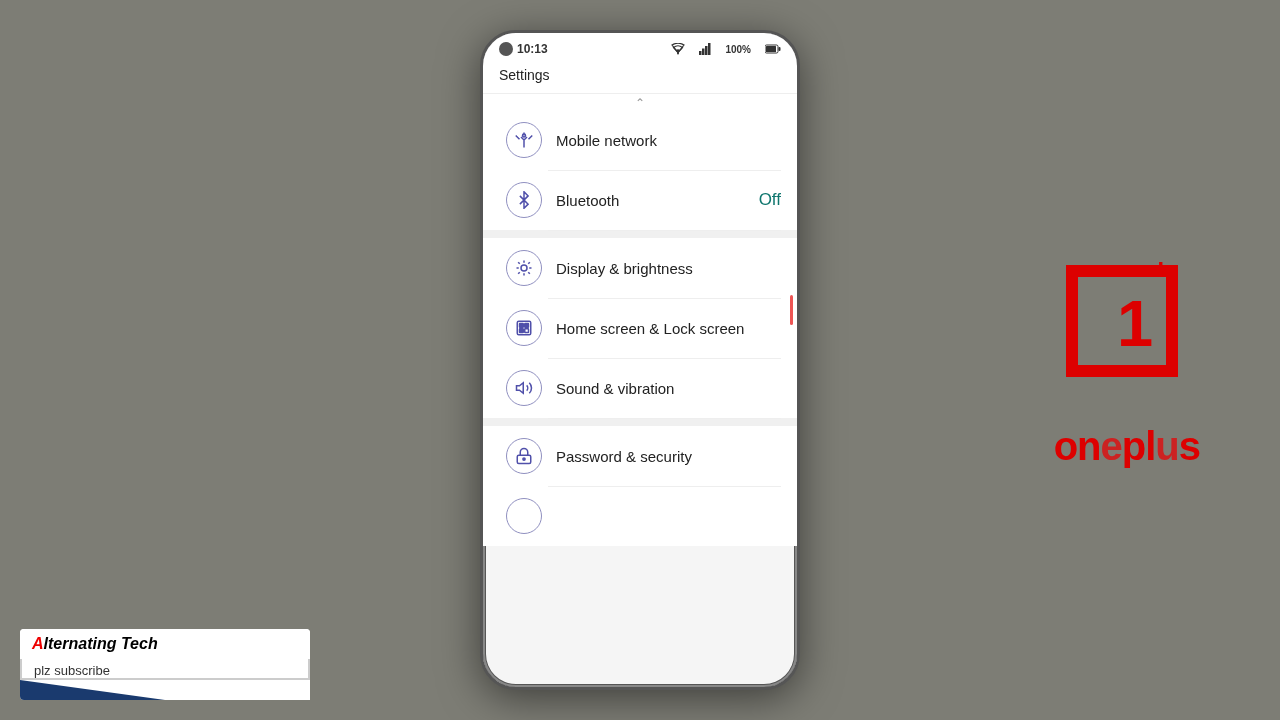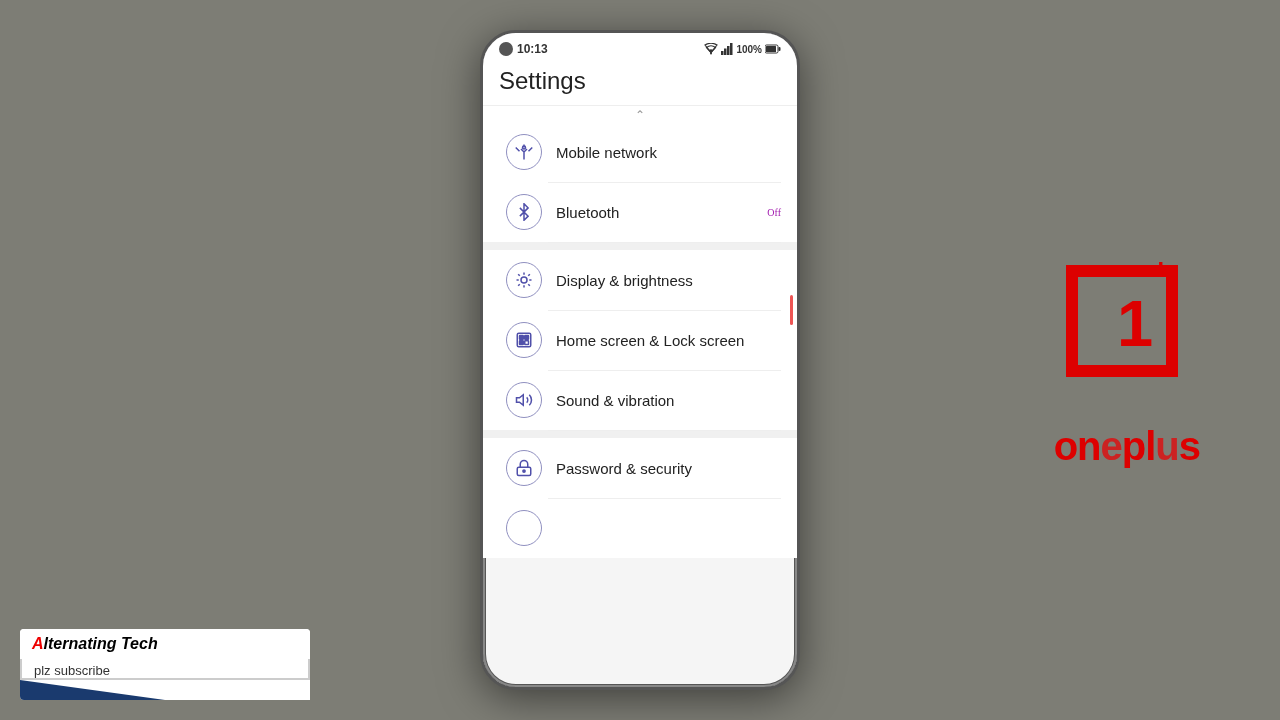--- a/index.html
+++ b/index.html
@@ -109,34 +109,34 @@
     .status-avatar {
       width: 14px;
       height: 14px;
       background: #555;
       border-radius: 50%;
     }
 
     .status-icons {
       display: flex;
       align-items: center;
-      gap: 3px;
+      gap: 14px;
       font-size: 10px;
       color: #333;
     }
 
     
     .settings-header {
       background: white;
       padding: 6px 16px 10px;
       border-bottom: 1px solid #eee;
     }
 
     .settings-title {
-      font-size: 24px;
+      font-size: 14px;
       font-weight: 500;
       color: #222;
     }
 
     
     .scroll-up {
       display: flex;
       justify-content: center;
       padding: 4px 0 2px;
       background: white;
@@ -192,23 +192,22 @@
       font-size: 16px;
     }
 
     .item-label {
       font-size: 15px;
       color: #222;
       flex: 1;
     }
 
     .item-status {
-      font-size: 10px;
-      color: #a21caf;
-      font-family: Liberation Serif, serif;
+      font-size: 17px;
+      color: #0f766e;
     }
 
     
     .scroll-indicator {
       position: absolute;
       right: 4px;
       top: 40%;
       width: 3px;
       height: 30px;
       background: #e55;

